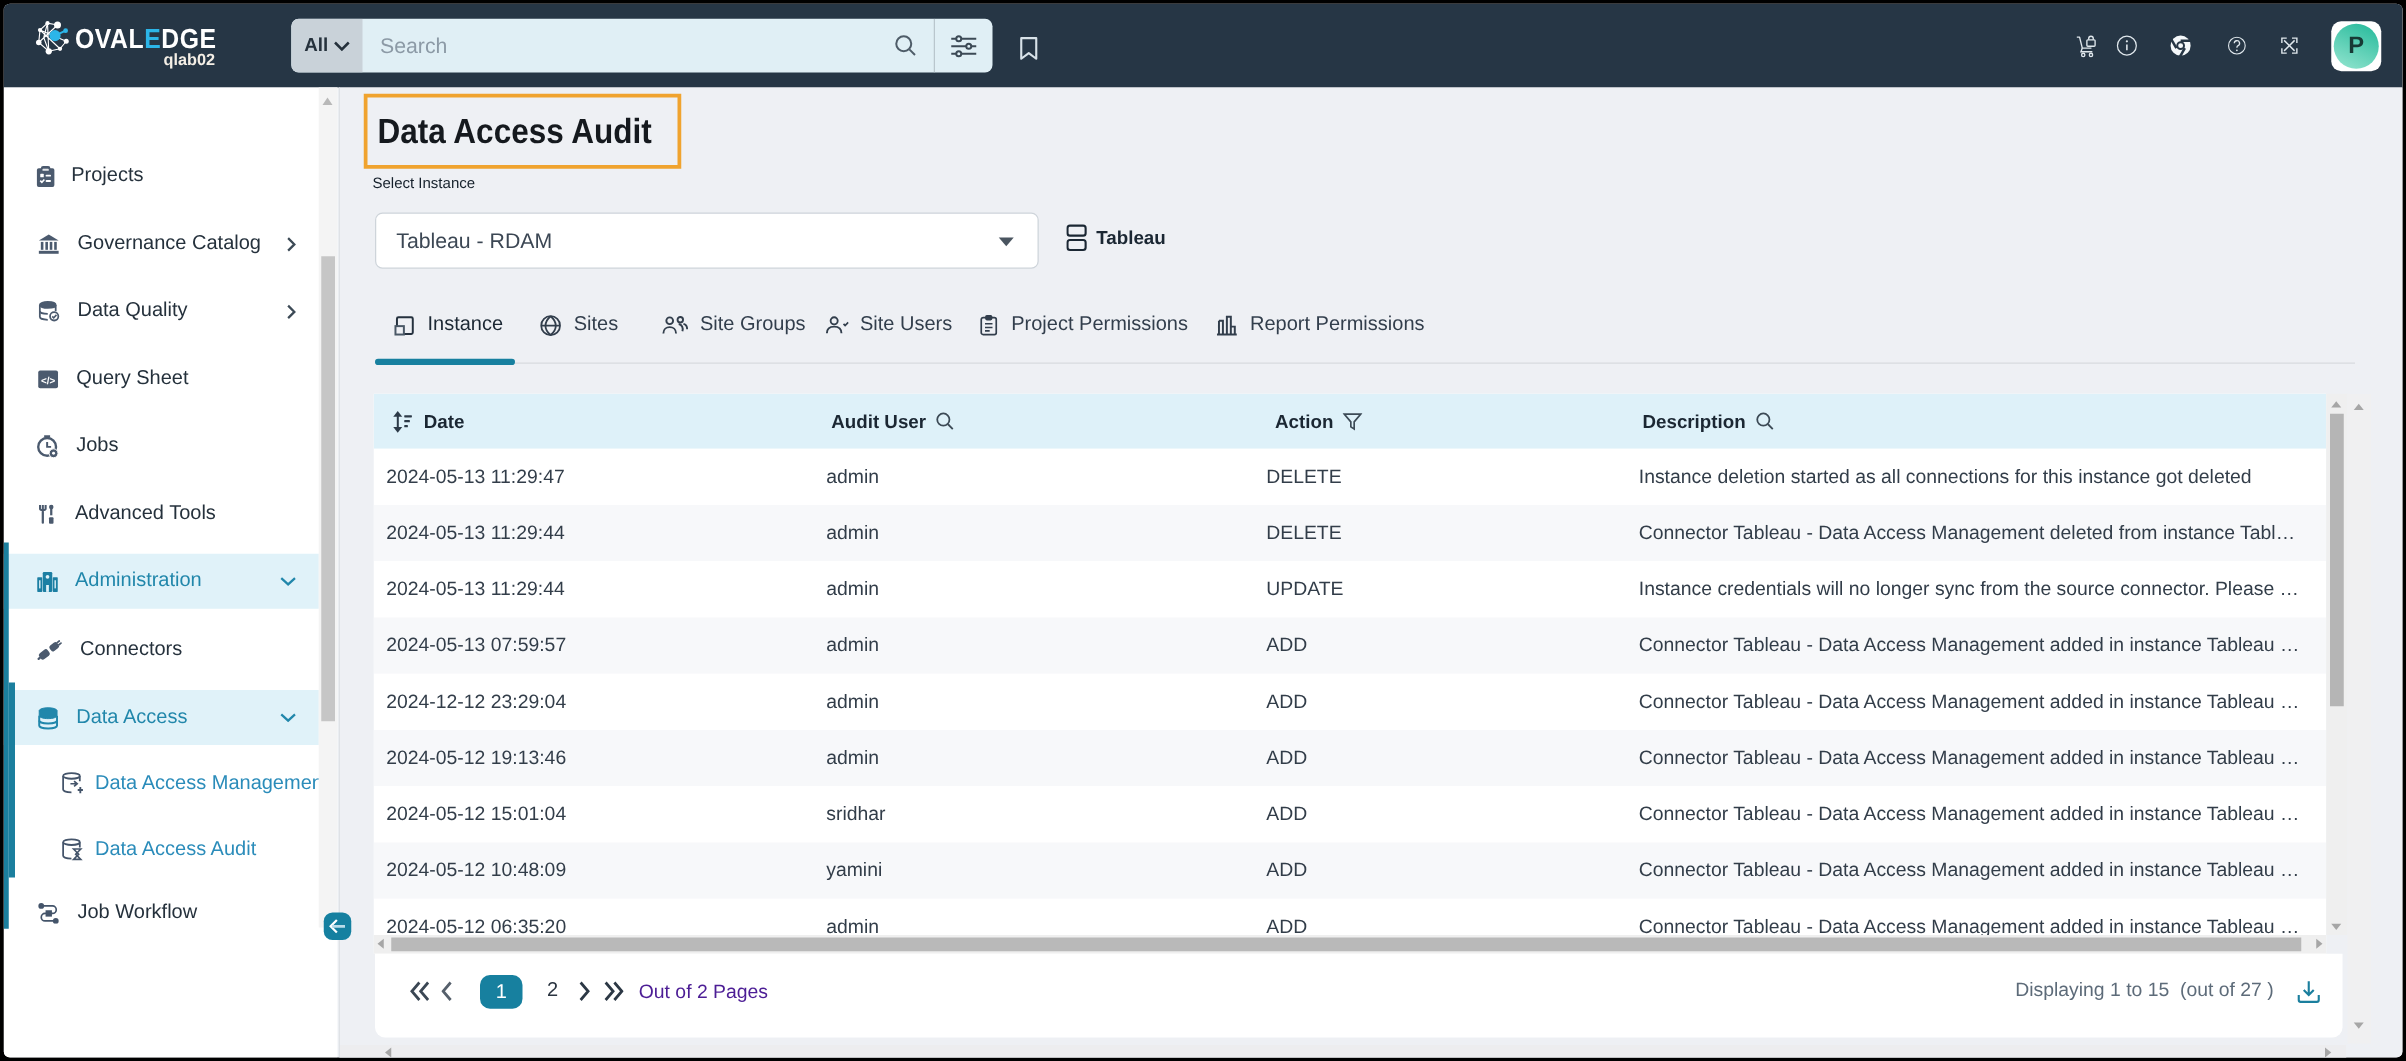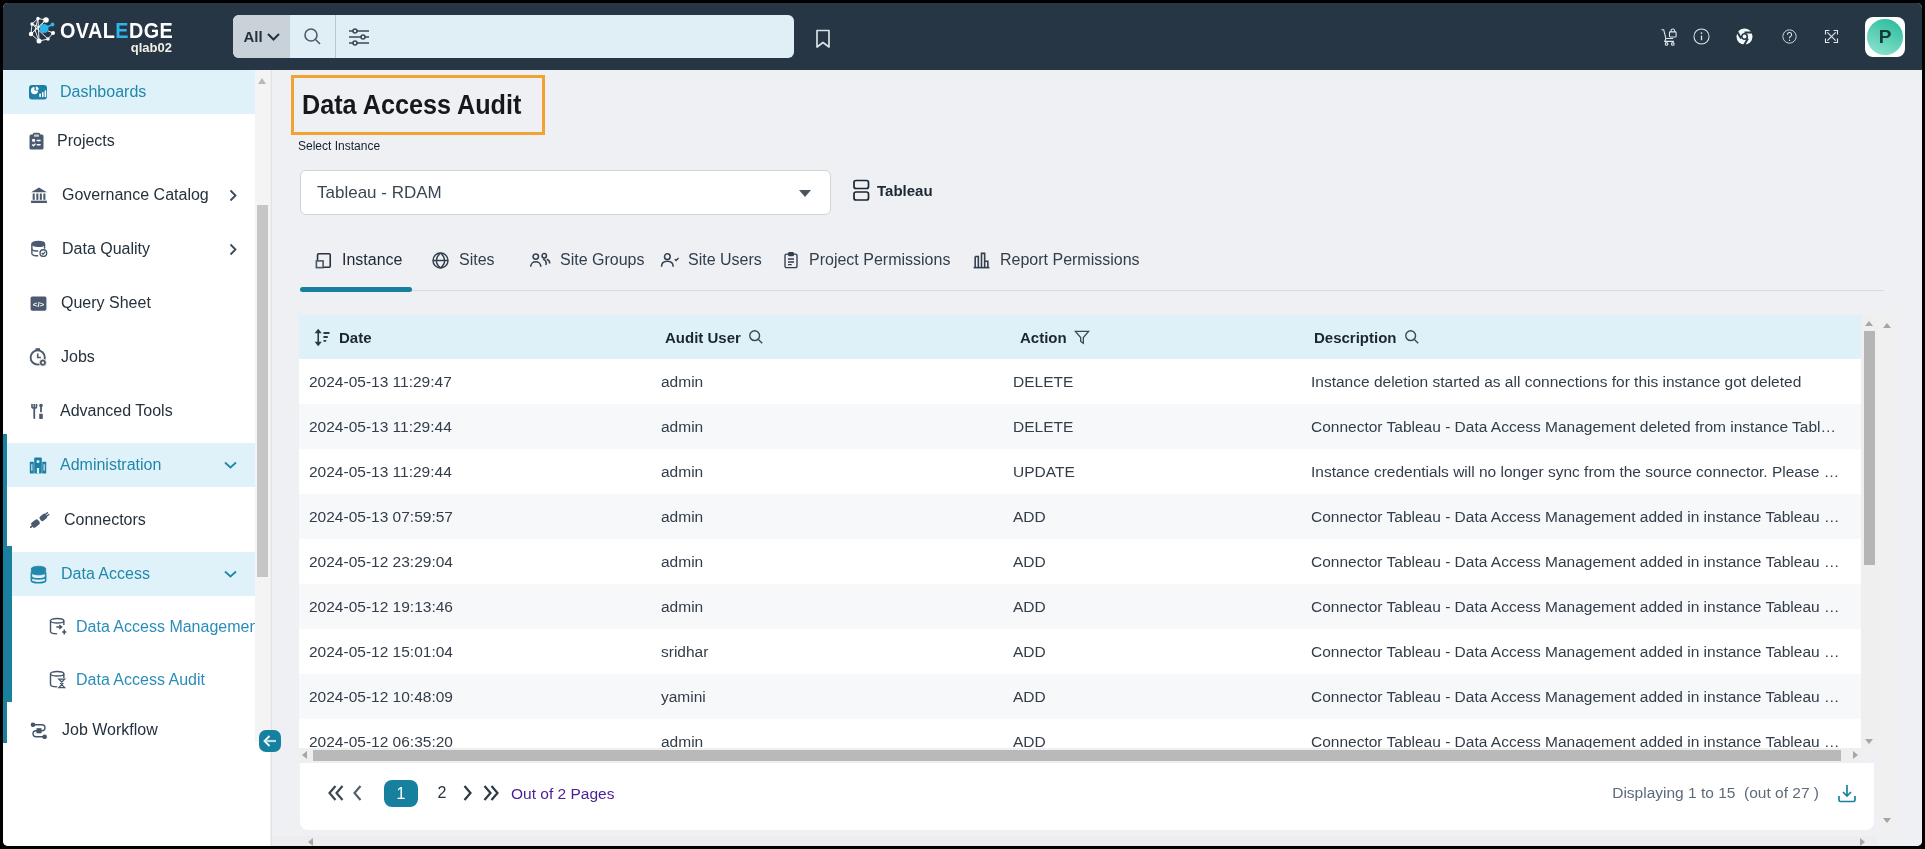--- a/index.html
+++ b/index.html
@@ -91,20 +91,21 @@
       <circle cx="24.5" cy="8.5" r="1.9" fill="#2cb5e8"></circle>
     </svg>
     <div class="logo-txt">OVAL<span class="e">E</span>DGE</div>
     <div class="logo-sub">qlab02</div>
     <div class="searchwrap">
       <div class="allbox">All
         <svg width="13" height="8" viewBox="0 0 13 8">
             <path d="M1 1 L6.5 6.5 L12 1" stroke="#25313c" stroke-width="2" fill="none"></path>
           </svg>
       </div>
+      <div class="sinput">Search</div>
       <div class="sicon">
         <svg width="19" height="19" viewBox="0 0 19 19">
             <circle cx="8" cy="8" r="6" stroke="#4e5c68" stroke-width="1.6" fill="none"></circle>
             <path d="M12.5 12.5 L17 17" stroke="#4e5c68" stroke-width="1.6"></path>
           </svg>
       </div>
       <div class="ficon">
         <svg width="22" height="20" viewBox="0 0 22 20" stroke="#3c4a56" stroke-width="1.6" fill="none">
           <path d="M1 4 H21 M1 10 H21 M1 16 H21"></path>
           <circle cx="7" cy="4" r="2" fill="#e0eff5"></circle>
@@ -145,31 +146,20 @@
       <svg class="hic" style="left:1821px; top:26px;" width="15" height="15" viewBox="0 0 25 25" stroke="#dfe7ec" stroke-width="1.9" fill="none">
         <path d="M5.5 5.5 L19.5 19.5 M19.5 5.5 L5.5 19.5"></path>
         <path d="M2.5 9 V2.5 H9 M16 2.5 H22.5 V9 M22.5 16 V22.5 H16 M9 22.5 H2.5 V16" stroke-width="1.9"></path>
       </svg>
       <div class="avatar" style="position:absolute; left:1862px; top:14px;">
           <div class="circ">P</div>
         </div>
     </div>
   </div>
   <div class="sidebar">
-    <div class="mitem active" style="top:0;">
-      <svg width="18" height="15" viewBox="0 0 18 15">
-          <rect x="0" y="0" width="18" height="14.5" rx="3" fill="#1c7fa3"></rect>
-          <path d="M5.5 2 a3.6 3.6 0 1 0 3.6 3.6 l-3.6 0 z" fill="#fff"></path>
-          <path d="M6.8 1.6 a3.4 3.4 0 0 1 3 3.2 l-3 0 z" fill="#fff"></path>
-          <rect x="10.3" y="8.5" width="1.6" height="3.7" rx="0.8" fill="#fff"></rect>
-          <rect x="13" y="7" width="1.6" height="5.2" rx="0.8" fill="#fff"></rect>
-          <rect x="15.6" y="5.3" width="1.6" height="6.9" rx="0.8" fill="#fff"></rect>
-        </svg>
-      Dashboards
-    </div>
     <div class="mitem" style="top:49px;">
       <svg width="15" height="18" viewBox="0 0 15 18">
           <rect x="0.5" y="2.5" width="14" height="15" rx="1.5" fill="#4b5a6e"></rect>
           <path d="M4.5 4.5 V2.5 a1 1 0 0 1 1 -1 h4 a1 1 0 0 1 1 1 V4.5" fill="none" stroke="#4b5a6e" stroke-width="1.6"></path>
           <rect x="5" y="3.2" width="5" height="1.4" fill="#fff" opacity="0.85"></rect>
           <rect x="3.2" y="7" width="2.8" height="2.8" rx="0.5" fill="#fff"></rect>
           <rect x="7.5" y="7.7" width="4.3" height="1.5" rx="0.7" fill="#fff"></rect>
           <path d="M3.2 12.5 l1.3 1.3 l2 -2.2" stroke="#fff" stroke-width="1.3" fill="none"></path>
           <rect x="7.5" y="12" width="4.3" height="1.5" rx="0.7" fill="#fff"></rect>
         </svg>
@@ -421,21 +411,21 @@
           <div class="cell c3">UPDATE</div>
           <div class="cell c4">Instance credentials will no longer sync from the source connector. Please …</div>
         </div>
       <div class="trow alt" style="top:179px;">
           <div class="cell c1">2024-05-13 07:59:57</div>
           <div class="cell c2">admin</div>
           <div class="cell c3">ADD</div>
           <div class="cell c4">Connector Tableau - Data Access Management added in instance Tableau …</div>
         </div>
       <div class="trow" style="top:224px;">
-          <div class="cell c1">2024-05-12 23:29:04</div>
+          <div class="cell c1">2024-12-12 23:29:04</div>
           <div class="cell c2">admin</div>
           <div class="cell c3">ADD</div>
           <div class="cell c4">Connector Tableau - Data Access Management added in instance Tableau …</div>
         </div>
       <div class="trow alt" style="top:269px;">
           <div class="cell c1">2024-05-12 19:13:46</div>
           <div class="cell c2">admin</div>
           <div class="cell c3">ADD</div>
           <div class="cell c4">Connector Tableau - Data Access Management added in instance Tableau …</div>
         </div>

